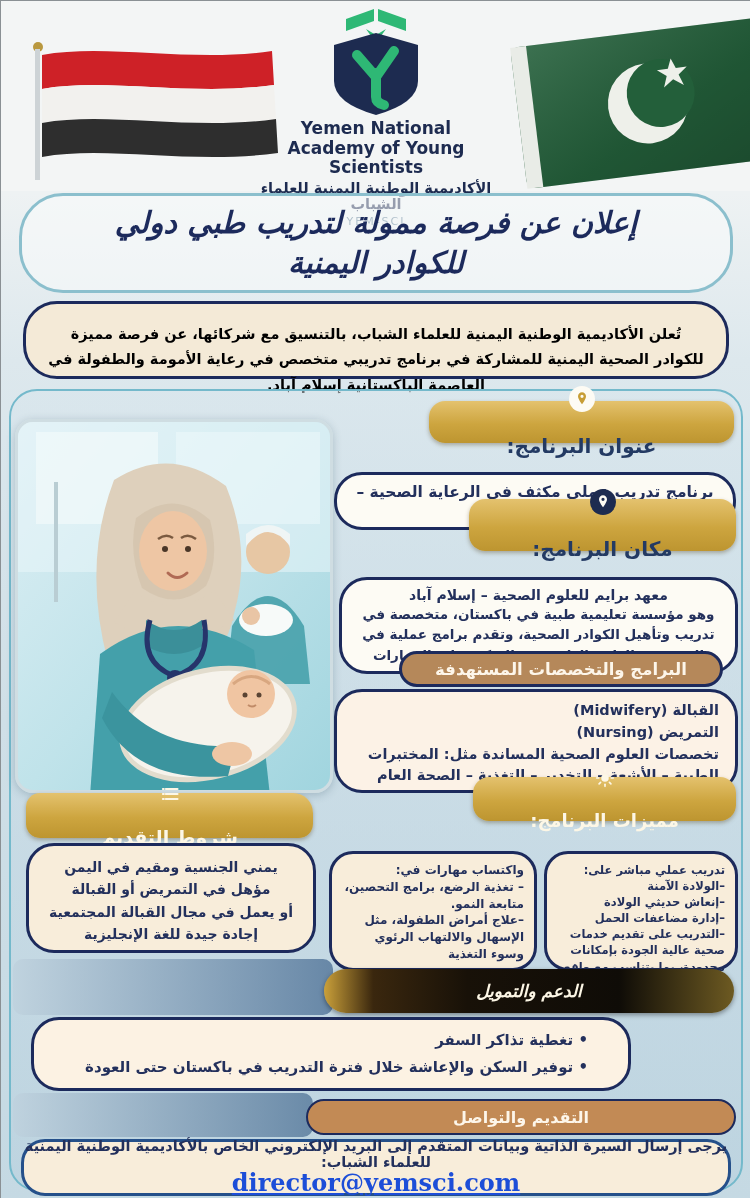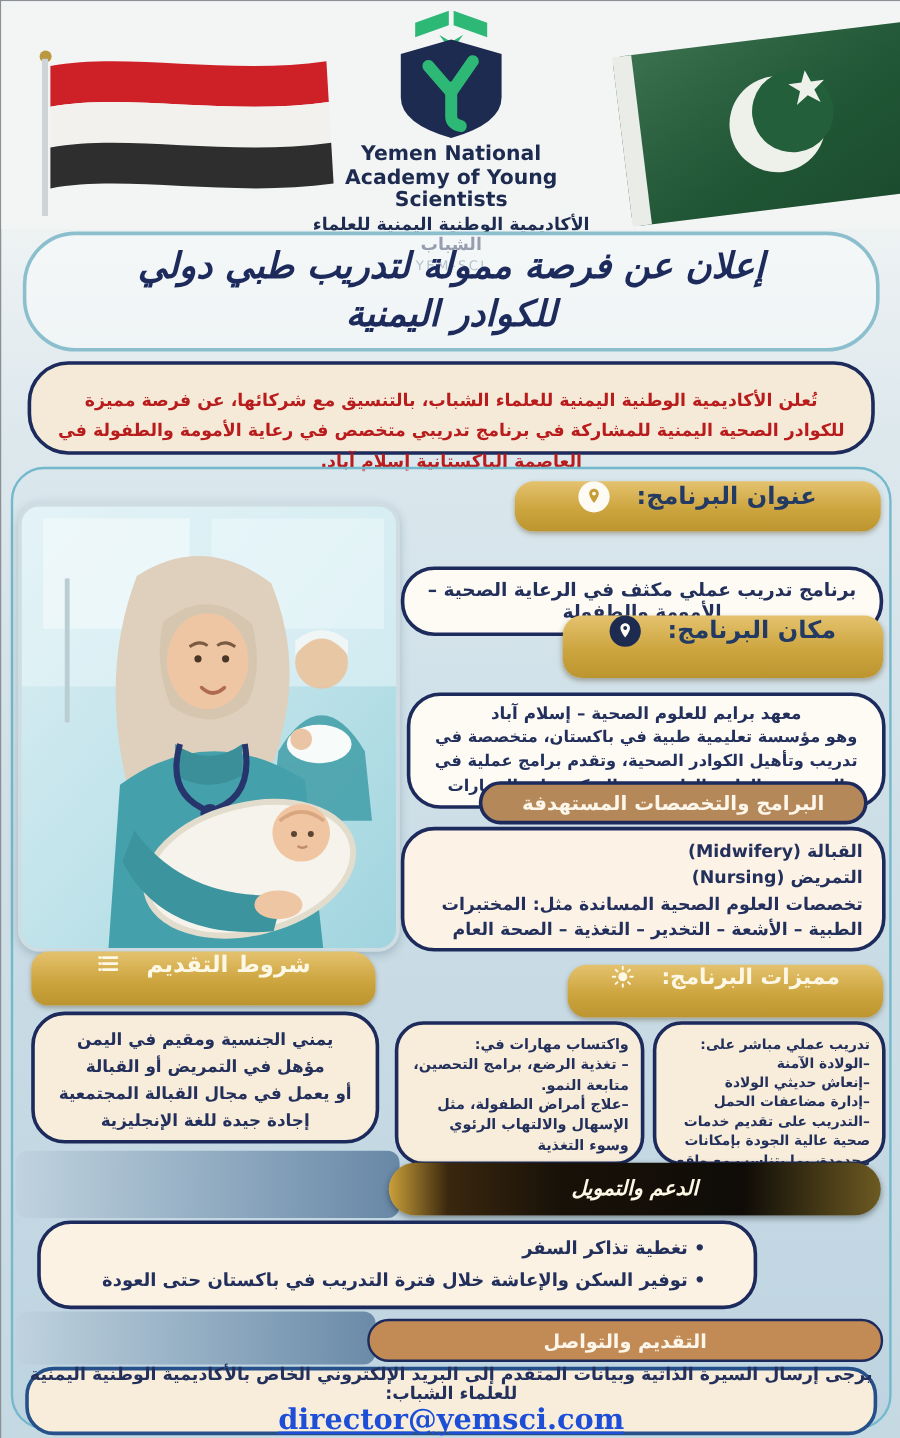--- a/index.html
+++ b/index.html
@@ -18,32 +18,32 @@
   .org-abbr{font-size:11px;color:#5b7b93;letter-spacing:2px;margin-top:3px;}
 
   
   .title-box{left:18px;top:192px;width:714px;height:100px;border:3px solid #8bbfcd;border-radius:44px;
     background:rgba(249,251,251,.55);display:flex;align-items:center;justify-content:center;}
   .title-text{font-size:30px;font-weight:bold;color:#1c2a5c;text-align:center;line-height:1.32;padding:0 71px;font-style:italic;}
 
   
   .intro-box{left:22px;top:300px;width:706px;height:78px;background:#f4ead7;border:3px solid #1c2a5c;
     border-radius:34px;display:flex;align-items:center;justify-content:center;}
-  .intro-text{font-size:14.5px;font-weight:bold;color:#b91c1c;text-align:center;line-height:1.75;padding:0 22px;margin-top:40px;}
+  .intro-text{font-size:14.5px;font-weight:bold;color:#000000;text-align:center;line-height:1.75;padding:0 22px;margin-top:40px;}
 
   
   .main-panel{left:8px;top:388px;width:734px;height:802px;border:2px solid #74b9cb;border-radius:28px;
     background:linear-gradient(180deg,rgba(216,230,237,.5),rgba(186,210,223,.7));}
 
   .photo{left:14px;top:418px;width:318px;height:374px;border-radius:18px;overflow:hidden;
     border:3px solid #cfdde2;box-shadow:0 2px 8px rgba(40,70,90,.25);}
 
   .gold-banner{background:linear-gradient(180deg,#e4c26e 0%,#cda53f 55%,#bd9530 100%);
-    border-radius:16px;display:flex;align-items:flex-start;justify-content:center;gap:22px;
-    box-shadow:0 2px 4px rgba(70,50,10,.35);direction:ltr;}
+    border-radius:16px;display:flex;align-items:center;justify-content:center;gap:22px;
+    box-shadow:0 2px 4px rgba(70,50,10,.35);direction:ltr;flex-direction:column;}
   .gold-banner .bn-text{font-weight:bold;}
   .bn-navy{color:#233a63;font-size:20px;}
   .bn-white{color:#fdf7e6;}
 
   .white-box{background:#fdfbf4;border:3px solid #1c2a5c;border-radius:28px;margin-top:24px;}
   .cream-box{background:#f8edda;border:3px solid #1c2a5c;border-radius:28px;}
 
   .pt-box{left:333px;top:447px;width:402px;height:58px;display:flex;align-items:center;justify-content:center;}
   .pt-text{font-size:15.5px;font-weight:bold;color:#23305c;text-align:center;padding:0 14px;}
 
@@ -56,21 +56,21 @@
   .brown-banner span{color:#fdf6ea;font-weight:bold;font-size:16.5px;}
 
   .prog-box{left:333px;top:688px;width:404px;height:104px;background:#fcf2e6;padding:8px 16px;}
   .prog-item{font-size:14.5px;font-weight:bold;color:#23305c;text-align:right;line-height:1.5;}
 
   .cond-banner{left:25px;top:792px;width:287px;height:45px;border-radius:14px 20px 14px 14px;}
   .cond-banner .bn-text{font-size:19px;}
   .cond-box{left:25px;top:842px;width:290px;height:110px;padding:10px 8px;}
   .cond-item{font-size:14px;font-weight:bold;color:#23305c;text-align:center;line-height:1.6;}
 
-  .feat-banner{left:472px;top:803px;width:263px;height:44px;}
+  .feat-banner{left:472px;top:776px;width:263px;height:44px;}
   .feat-banner .bn-text{font-size:18px;}
   .feat-box{padding:8px 10px;border-radius:24px;}
   .feat-right{left:543px;top:850px;width:194px;height:120px;}
   .feat-left{left:328px;top:850px;width:208px;height:120px;}
   .feat-intro{font-size:11.5px;font-weight:bold;color:#23305c;text-align:right;line-height:1.4;}
   .feat-item{font-size:11.5px;font-weight:bold;color:#23305c;text-align:right;line-height:1.4;}
   .feat-left .feat-intro,.feat-left .feat-item{font-size:12px;}
 
   .band{border-radius:10px;opacity:.85;}
   .band1{left:12px;top:958px;width:320px;height:56px;background:linear-gradient(90deg,#bfd2de,#57799c);}
@@ -217,21 +217,21 @@
       <svg width="16" height="16" viewBox="0 0 24 24">
           <path d="M12 2C8.7 2 6 4.7 6 8c0 4.5 6 12 6 12s6-7.5 6-12c0-3.3-2.7-6-6-6zm0 8.4A2.4 2.4 0 1 1 12 5.6a2.4 2.4 0 0 1 0 4.8z" fill="#c79d35"></path>
         </svg>
     </span>
     <span class="bn-text bn-navy ar">عنوان البرنامج:</span>
   </div>
   <div class="abs white-box pt-box">
     <div class="pt-text ar">برنامج تدريب عملي مكثف في الرعاية الصحية – الأمومة والطفولة</div>
   </div>
 
-  <div class="abs gold-banner" style="left:468px;top:512px;width:267px;height:52px;">
+  <div class="abs gold-banner" style="left:468px;top:498px;width:267px;height:52px;">
     <span class="icon-circle" style="background:#1d2b50;">
       <svg width="16" height="16" viewBox="0 0 24 24">
           <path d="M12 2C8.7 2 6 4.7 6 8c0 4.5 6 12 6 12s6-7.5 6-12c0-3.3-2.7-6-6-6zm0 8.4A2.4 2.4 0 1 1 12 5.6a2.4 2.4 0 0 1 0 4.8z" fill="#fdfbf4"></path>
         </svg>
     </span>
     <span class="bn-text bn-navy ar">مكان البرنامج:</span>
   </div>
   <div class="abs white-box loc-box ar">
     <div class="loc-name">معهد برايم للعلوم الصحية – إسلام آباد</div>
     <div class="loc-desc">وهو مؤسسة تعليمية طبية في باكستان، متخصصة في تدريب وتأهيل الكوادر الصحية، وتقدم برامج عملية في التمريض والعلوم الطبية، مع التركيز على المهارات التطبيقية وخدمة المجتمع</div>

